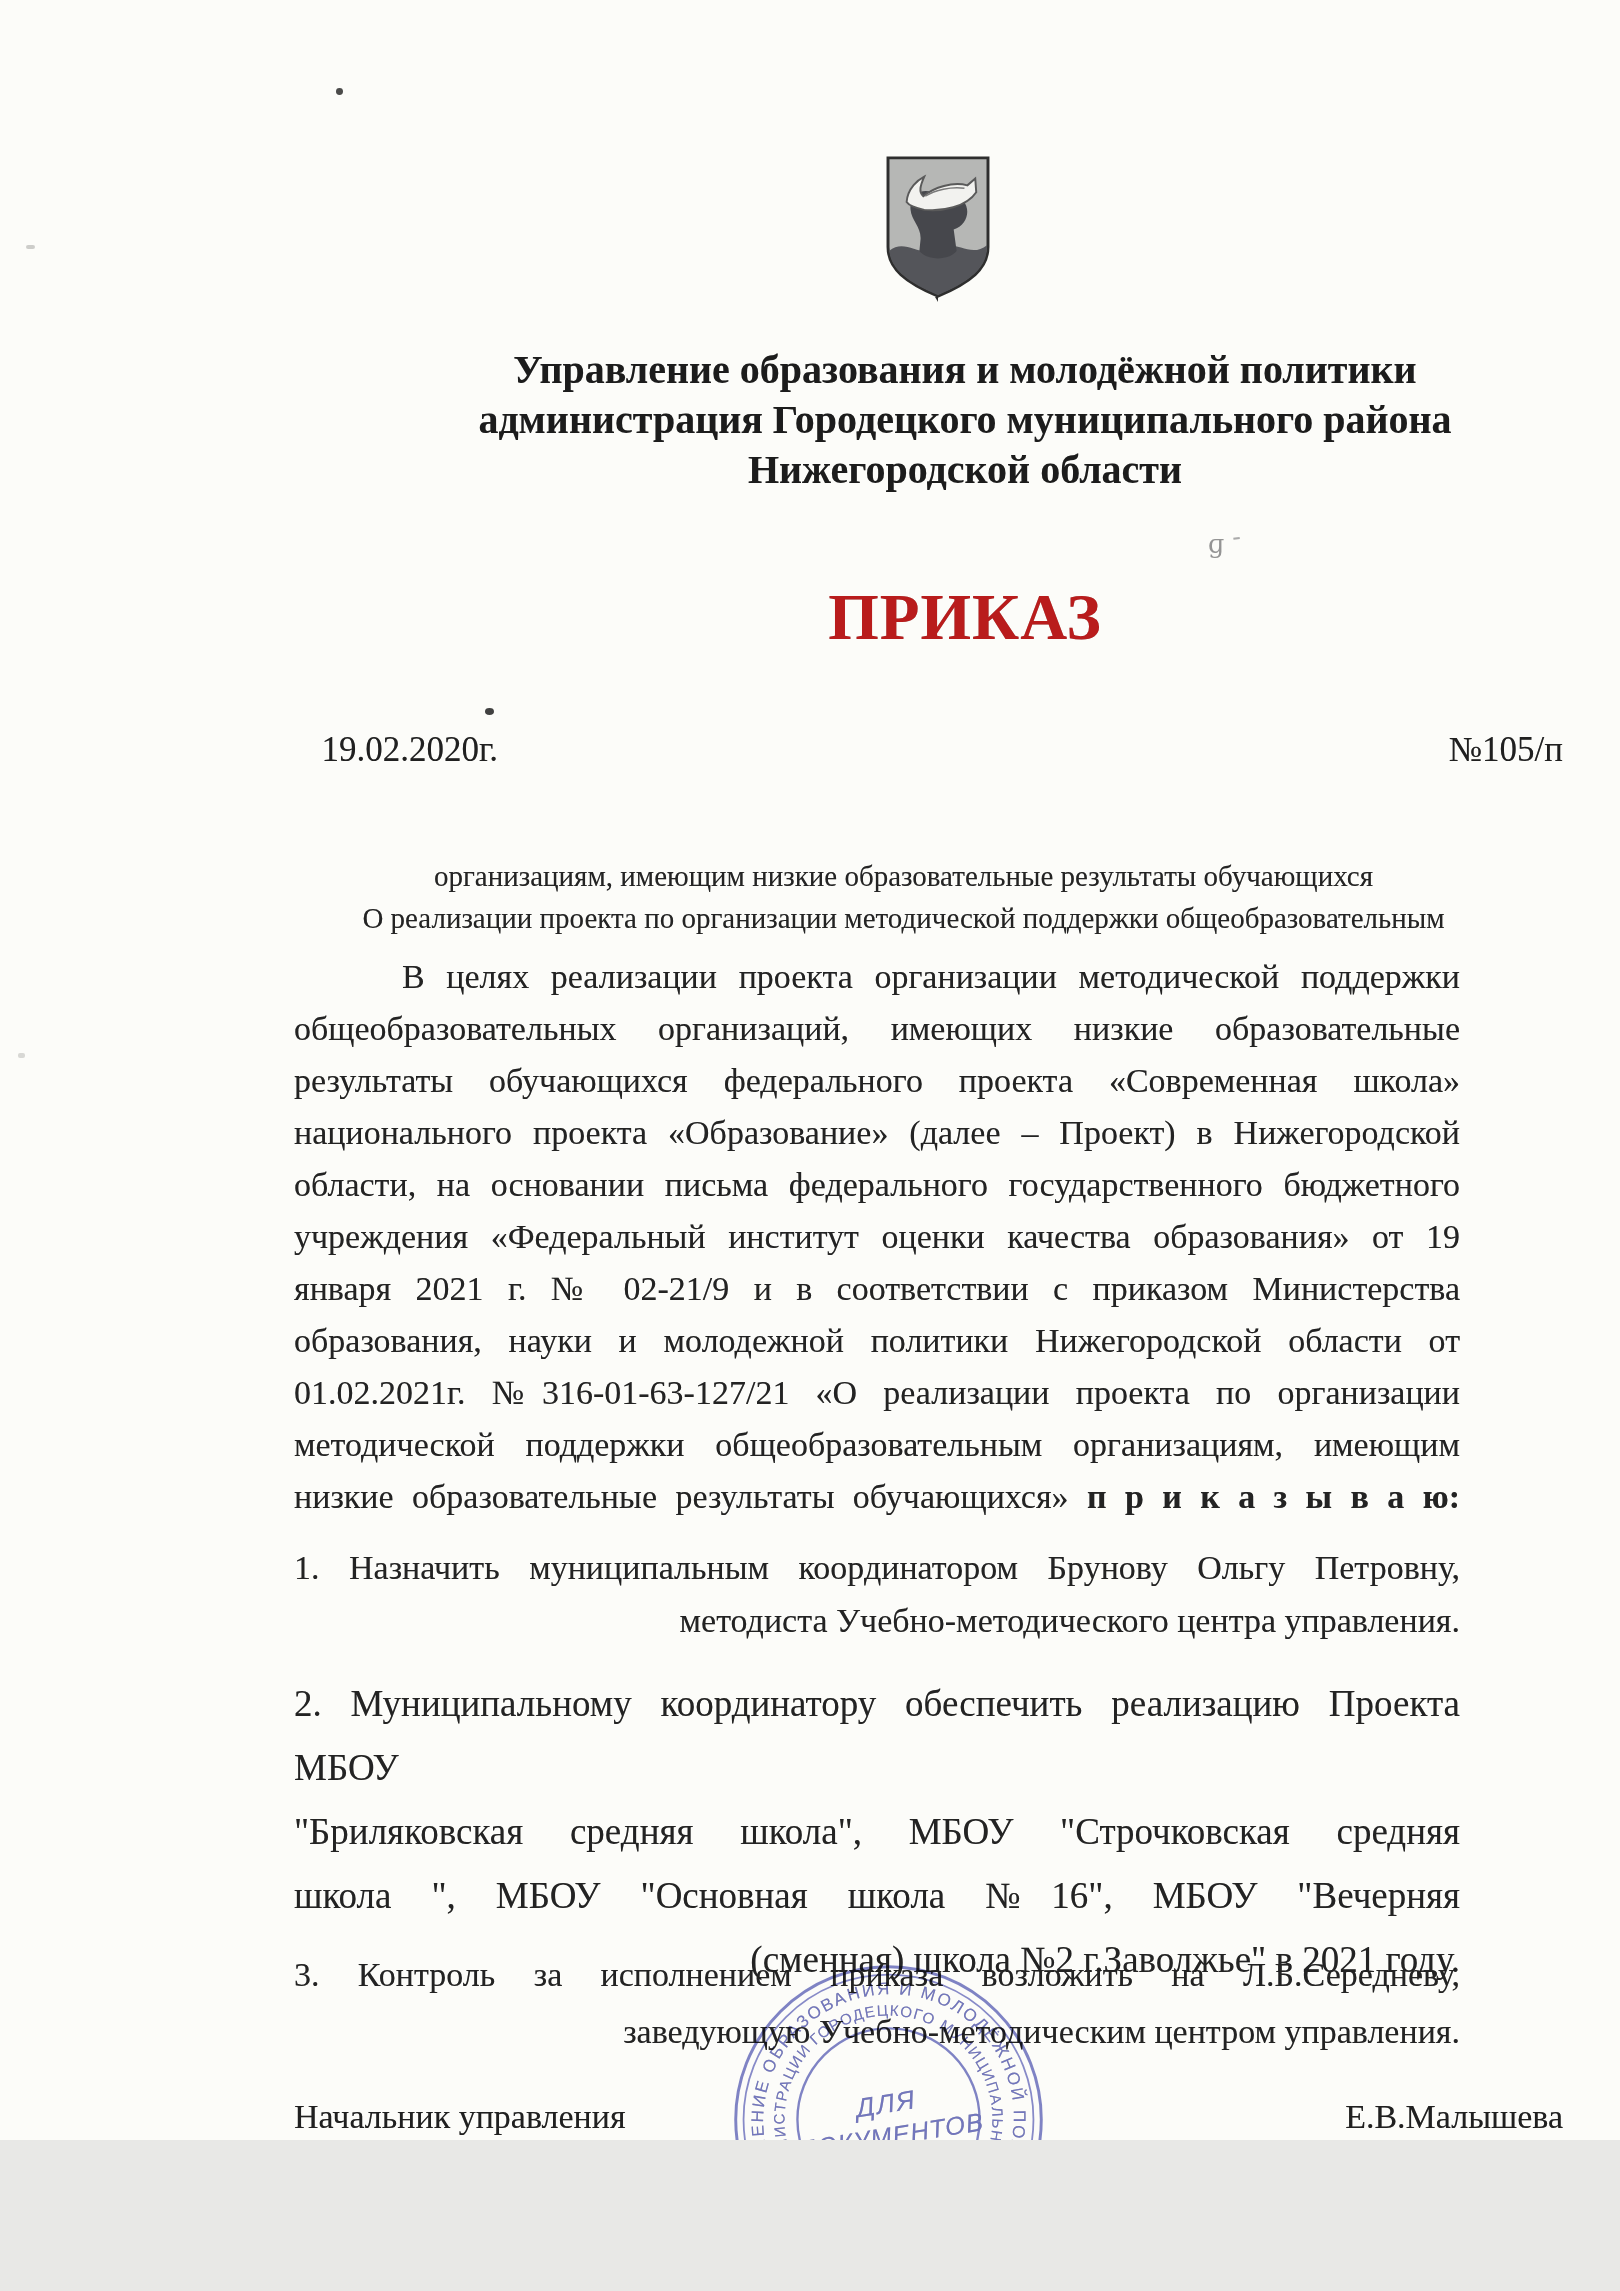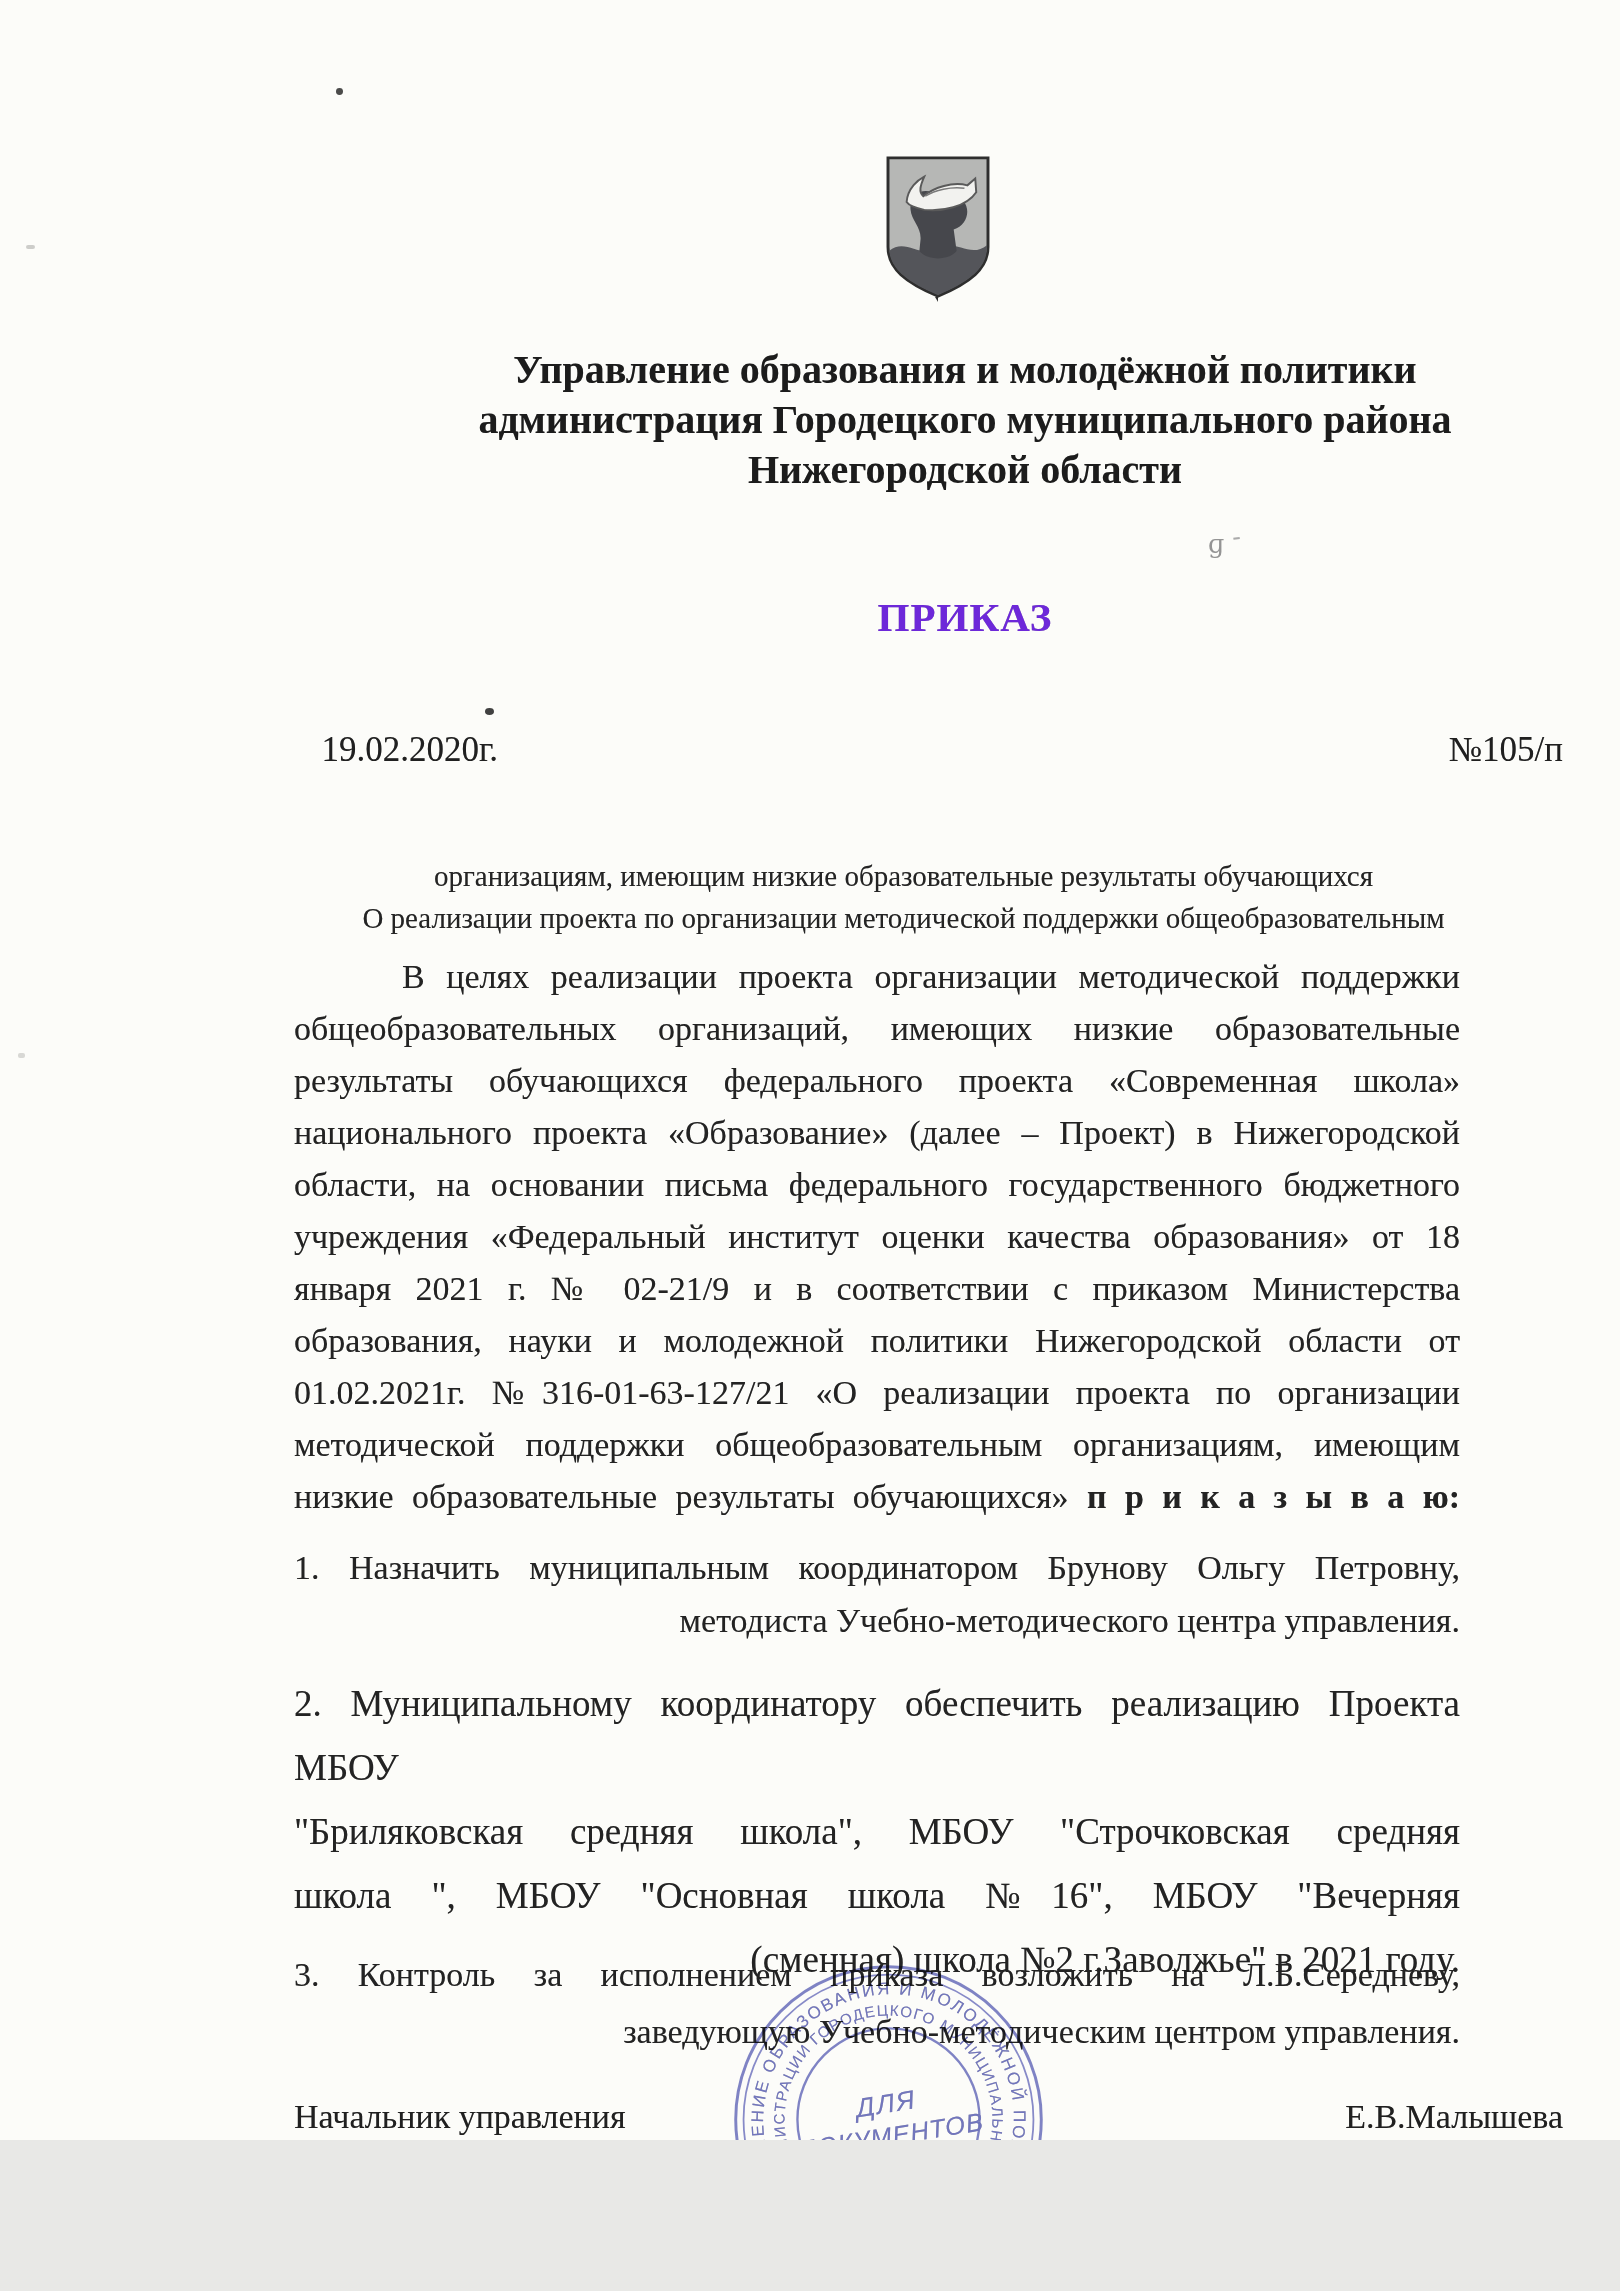--- a/index.html
+++ b/index.html
@@ -20,23 +20,23 @@
     left:323px;top:345px;width:1284px;
     text-align:center;
     font-weight:bold;
     font-size:40px;line-height:50px;
     color:#1c1c1c;
   }
   .doc-type{
     left:323px;top:588px;width:1284px;
     text-align:center;
     font-weight:bold;
-    font-size:41px;line-height:59px;
+    font-size:65px;line-height:59px;
     letter-spacing:1px;
-    color:#6d28d9;
+    color:#b91c1c;
   }
   .meta-row{left:294px;top:730px;width:1269px;height:45px;font-size:35px;}
   .meta-date{position:absolute;left:27.4px;top:0;}
   .meta-number{position:absolute;right:0;top:0;}
 
   .subject{
     left:296px;top:855px;width:1215px;
     text-align:center;
     font-size:29px;line-height:42px;
     color:#242424;
@@ -124,21 +124,21 @@
     <div>организациям, имеющим низкие образовательные результаты обучающихся</div>
     <div>О реализации проекта по организации методической поддержки общеобразовательным</div>
   </div>
 
   <div class="abs bodyblock p1">
     <div class="jline indent">В целях реализации проекта организации методической поддержки</div>
     <div class="jline">общеобразовательных организаций, имеющих низкие образовательные</div>
     <div class="jline">результаты обучающихся федерального проекта «Современная школа»</div>
     <div class="jline">национального проекта «Образование» (далее – Проект) в Нижегородской</div>
     <div class="jline">области, на основании письма федерального государственного бюджетного</div>
-    <div class="jline">учреждения «Федеральный институт оценки качества образования» от 18</div>
+    <div class="jline">учреждения «Федеральный институт оценки качества образования» от 19</div>
     <div class="jline">января 2021 г. № 02-21/9 и в соответствии с приказом Министерства</div>
     <div class="jline">образования, науки и молодежной политики Нижегородской области от</div>
     <div class="jline">01.02.2021г. №316-01-63-127/21 «О реализации проекта по организации</div>
     <div class="jline">методической поддержки общеобразовательным организациям, имеющим</div>
     <div class="jline">
       <span>низкие образовательные результаты обучающихся» </span>
       <span class="kw">п р и к а з ы в а ю:</span>
     </div>
   </div>
 

